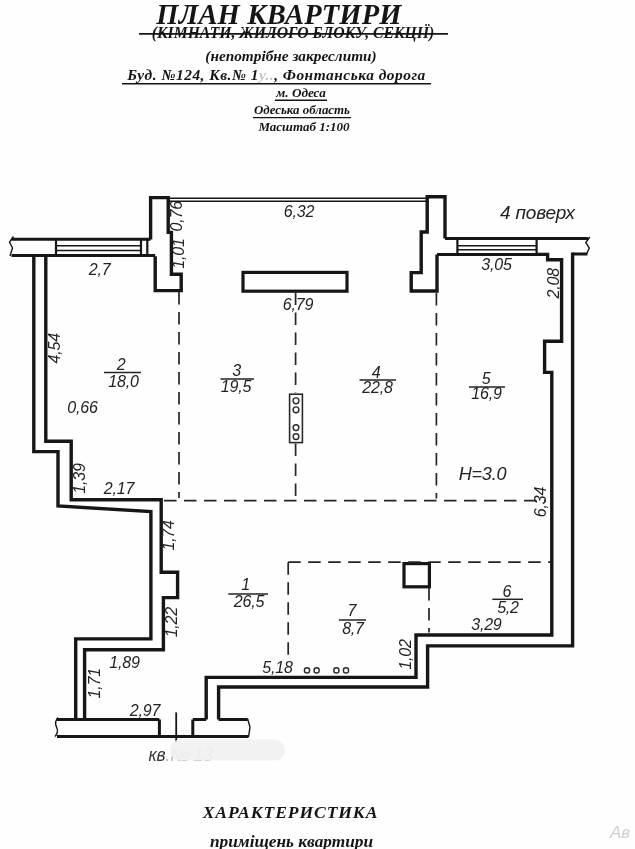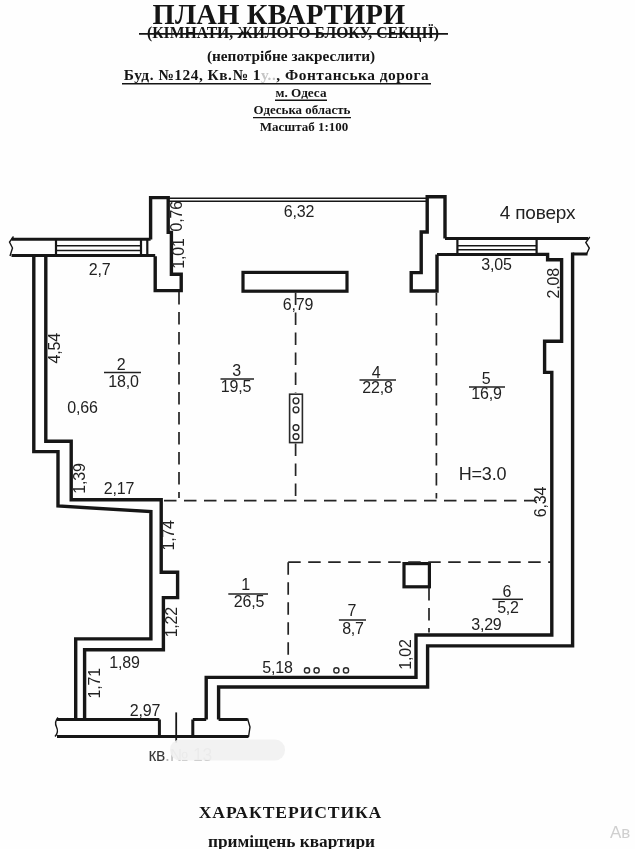--- a/index.html
+++ b/index.html
@@ -1,16 +1,16 @@
 <!DOCTYPE html>
 <html><head>
 <meta charset="utf-8">
 <style>
   html,body{margin:0;padding:0;background:#ffffff;}
-  .page{position:relative;width:635px;height:849px;background:#a21caf;overflow:hidden;}
+  .page{position:relative;width:635px;height:849px;background:#a21caf;overflow:hidden;font-style:italic;}
   svg{position:absolute;left:0;top:0;}
   text{font-family:"Liberation Sans",sans-serif;}
   .ser{font-family:"Liberation Serif",serif;font-weight:bold;fill:#151515;}
   .dim{font-size:16px;fill:#222;letter-spacing:-0.2px;}
 </style>
 </head>
 <body>
 <div class="page">
 <svg width="635" height="849" viewBox="0 0 635 849">
 

